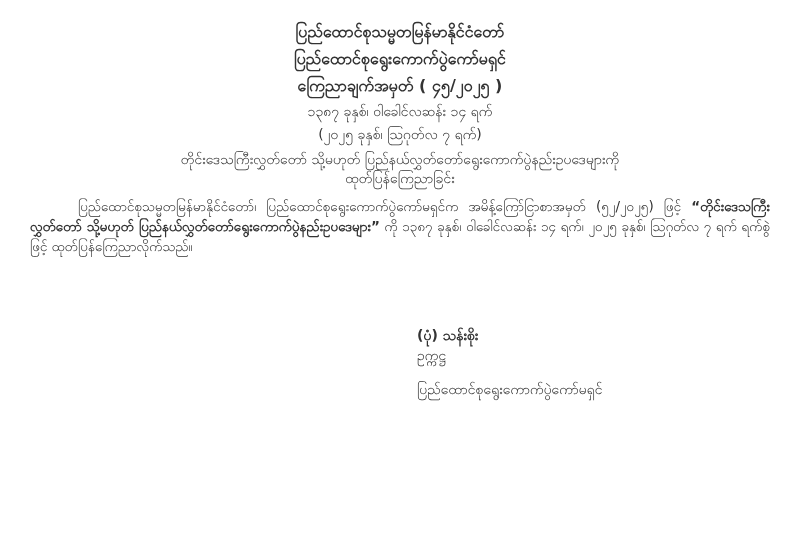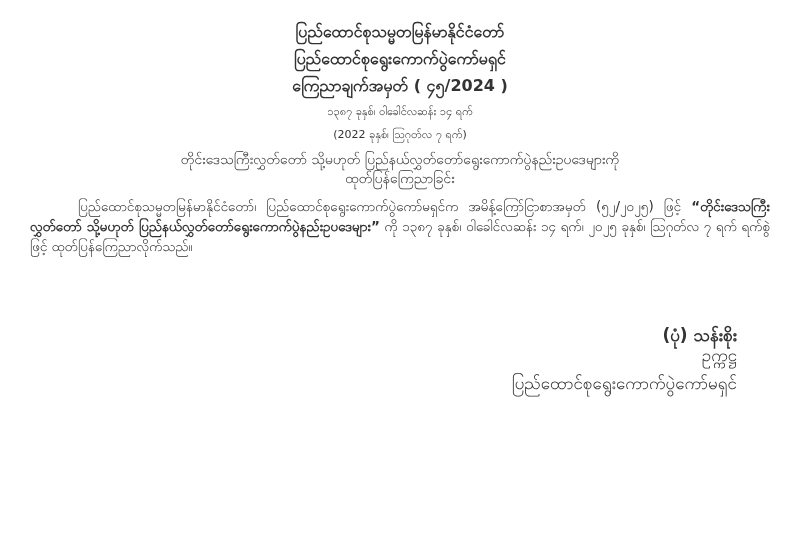--- a/index.html
+++ b/index.html
@@ -16,21 +16,21 @@
   .header {
     text-align: center;
     padding-top: 18px;
   }
   .title-line {
     font-weight: bold;
     font-size: 16px;
     line-height: 27px;
   }
   .date-line {
-    font-size: 11px;
+    font-size: 14px;
     line-height: 23px;
   }
   .date-block { margin-top: 1px; }
   .subject {
     font-weight: normal;
     font-size: 14px;
     line-height: 19px;
     margin-top: 4px;
   }
   .body-para {
@@ -39,40 +39,40 @@
     line-height: 20px;
     text-align: justify;
     text-indent: 48px;
   }
   .body-para .bold-span { font-weight: bold; }
   .signature {
     position: absolute;
     top: 326px;
     left: 417px;
     width: 320px;
-    text-align: right;
-    font-size: 17px;
+    text-align: left;
+    font-size: 14px;
     line-height: 19px;
   }
   .signature .sig-name { font-weight: bold; margin-bottom: 1px; }
-  .signature .sig-title { margin-bottom: 9px; }
+  .signature .sig-title { margin-bottom: 15px; }
 </style>
 </head>
 <body>
 
 <div class="page">
 
   <div class="header">
     <div class="title-line">ပြည်ထောင်စုသမ္မတမြန်မာနိုင်ငံတော်</div>
     <div class="title-line">ပြည်ထောင်စုရွေးကောက်ပွဲကော်မရှင်</div>
-    <div class="title-line">ကြေညာချက်အမှတ် ( ၄၅/2024 )</div>
+    <div class="title-line">ကြေညာချက်အမှတ် ( ၄၅/၂၀၂၅ )</div>
 
     <div class="date-block">
       <div class="date-line">၁၃၈၇ ခုနှစ်၊ ဝါခေါင်လဆန်း ၁၄ ရက်</div>
-      <div class="date-line">(2022 ခုနှစ်၊ ဩဂုတ်လ ၇ ရက်)</div>
+      <div class="date-line">(၂၀၂၅ ခုနှစ်၊ ဩဂုတ်လ ၇ ရက်)</div>
     </div>
 
     <div class="subject">
       <div>တိုင်းဒေသကြီးလွှတ်တော် သို့မဟုတ် ပြည်နယ်လွှတ်တော်ရွေးကောက်ပွဲနည်းဥပဒေများကို</div>
       <div>ထုတ်ပြန်ကြေညာခြင်း</div>
     </div>
   </div>
 
   <p class="body-para"><span>ပြည်ထောင်စုသမ္မတမြန်မာနိုင်ငံတော်၊ ပြည်ထောင်စုရွေးကောက်ပွဲကော်မရှင်က အမိန့်ကြော်ငြာစာအမှတ် (၅၂/၂၀၂၅) ဖြင့် </span><span class="bold-span">“တိုင်းဒေသကြီးလွှတ်တော် သို့မဟုတ် ပြည်နယ်လွှတ်တော်ရွေးကောက်ပွဲနည်းဥပဒေများ”</span><span> ကို ၁၃၈၇ ခုနှစ်၊ ဝါခေါင်လဆန်း ၁၄ ရက်၊ ၂၀၂၅ ခုနှစ်၊ ဩဂုတ်လ ၇ ရက် ရက်စွဲဖြင့် ထုတ်ပြန်ကြေညာလိုက်သည်။</span></p>
 

